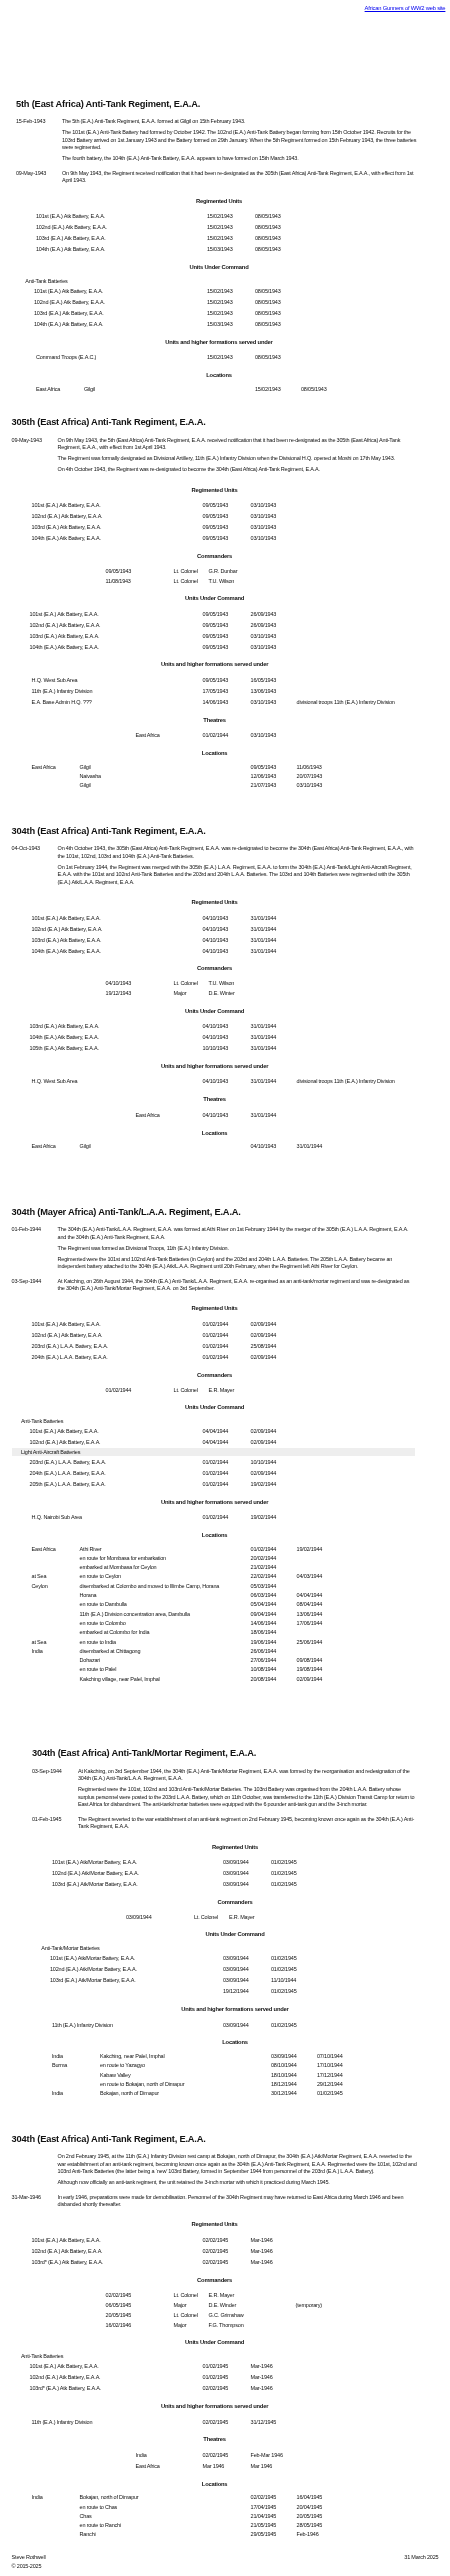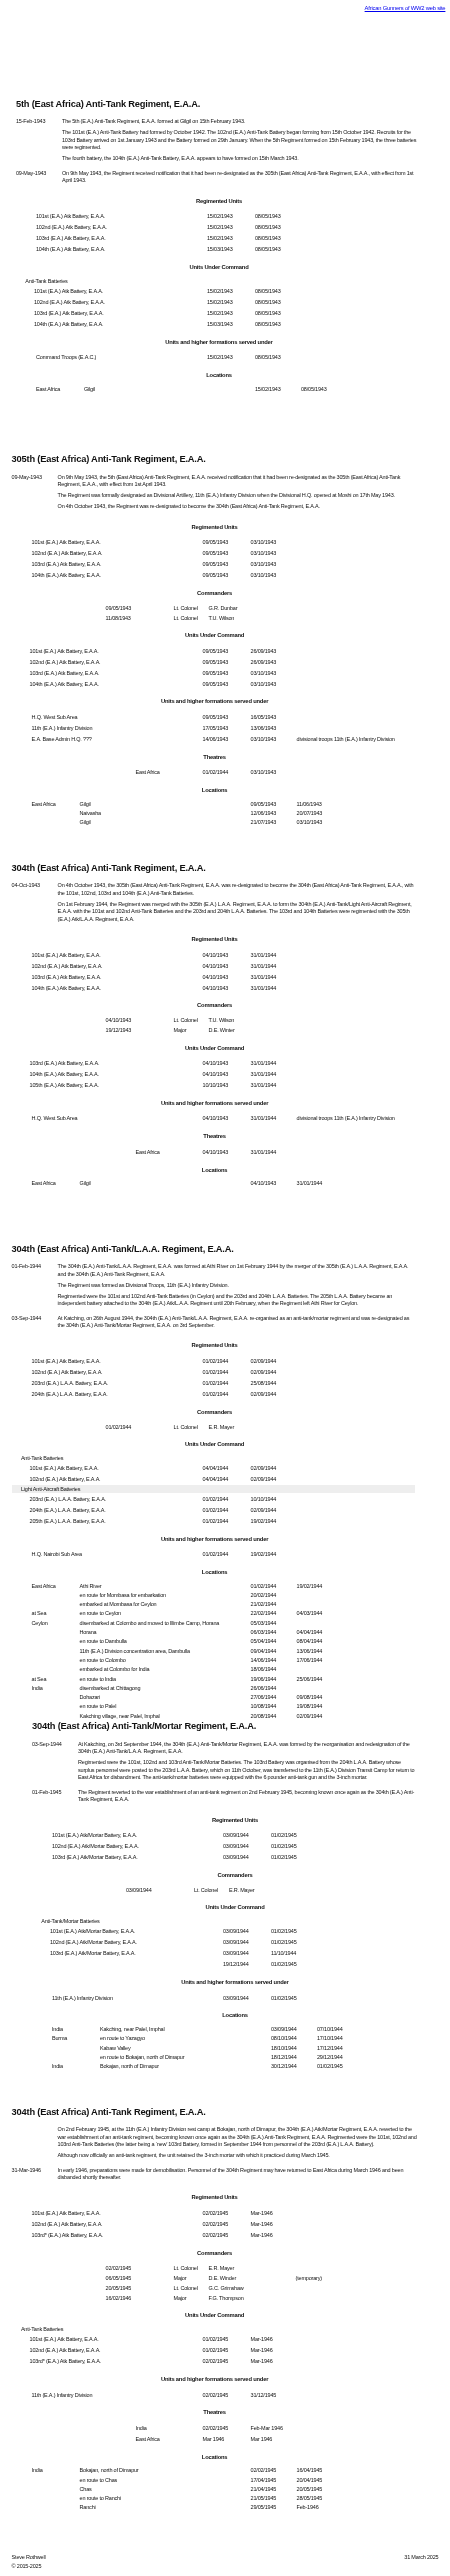--- a/index.html
+++ b/index.html
@@ -132,21 +132,21 @@
         <div class="note"></div>
       </div>
       <div class="subhead">Locations</div>
       <div class="loc-row">
         <div class="country">East Africa</div>
         <div class="place">Gilgil</div>
         <div class="d1">15/02/1943</div>
         <div class="d2">08/05/1943</div>
       </div>
     </div>
-    <div class="section" style="margin-top: 60px;">
+    <div class="section" style="margin-top: 23px;">
       <h2 class="section-title">305th (East Africa) Anti-Tank Regiment, E.A.A.</h2>
       <div class="event">
         <div class="date">09-May-1943</div>
         <div class="paras">
           <p>On 9th May 1943, the 5th (East Africa) Anti-Tank Regiment, E.A.A. received notification that it had been re-designated as the 305th (East Africa) Anti-Tank Regiment, E.A.A., with effect from 1st April 1943.</p>
           <p>The Regiment was formally designated as Divisional Artillery, 11th (E.A.) Infantry Division when the Divisional H.Q. opened at Moshi on 17th May 1943.</p>
           <p>On 4th October 1943, the Regiment was re-designated to become the 304th (East Africa) Anti-Tank Regiment, E.A.A.</p>
         </div>
       </div>
       <div class="subhead">Regimented Units</div>
@@ -323,21 +323,21 @@
       </div>
       <div class="subhead">Locations</div>
       <div class="loc-row">
         <div class="country">East Africa</div>
         <div class="place">Gilgil</div>
         <div class="d1">04/10/1943</div>
         <div class="d2">31/01/1944</div>
       </div>
     </div>
     <div class="section" style="margin-top: 55px;">
-      <h2 class="section-title">304th (East Africa) Anti-Tank/L.A.A. Regiment, E.A.A.</h2>
+      <h2 class="section-title">304th (Mayer Africa) Anti-Tank/L.A.A. Regiment, E.A.A.</h2>
       <div class="event">
         <div class="date">01-Feb-1944</div>
         <div class="paras">
           <p>The 304th (E.A.) Anti-Tank/L.A.A. Regiment, E.A.A. was formed at Athi River on 1st February 1944 by the merger of the 305th (E.A.) L.A.A. Regiment, E.A.A. and the 304th (E.A.) Anti-Tank Regiment, E.A.A.</p>
           <p>The Regiment was formed as Divisional Troops, 11th (E.A.) Infantry Division.</p>
           <p>Regimented were the 101st and 102nd Anti-Tank Batteries (in Ceylon) and the 203rd and 204th L.A.A. Batteries.  The 205th L.A.A. Battery became an independent battery attached to the 304th (E.A.) Atk/L.A.A. Regiment until 20th February, when the Regiment left Athi River for Ceylon.</p>
         </div>
       </div>
       <div class="event">
         <div class="date">03-Sep-1944</div>
@@ -493,21 +493,21 @@
         <div class="d1">10/08/1944</div>
         <div class="d2">19/08/1944</div>
       </div>
       <div class="loc-row">
         <div class="country"></div>
         <div class="place">Kakching village, near Palel, Imphal</div>
         <div class="d1">20/08/1944</div>
         <div class="d2">02/09/1944</div>
       </div>
     </div>
-    <div class="section" style=" padding-left: 32px;">
+    <div class="section" style="margin-top: 64px; padding-left: 32px;">
       <h2 class="section-title">304th (East Africa) Anti-Tank/Mortar Regiment, E.A.A.</h2>
       <div class="event">
         <div class="date">03-Sep-1944</div>
         <div class="paras">
           <p>At Kakching, on 3rd September 1944, the 304th (E.A.) Anti-Tank/Mortar Regiment, E.A.A. was formed by the reorganisation and redesignation of the 304th (E.A.) Anti-Tank/L.A.A. Regiment, E.A.A.</p>
           <p>Regimented were the 101st, 102nd and 103rd Anti-Tank/Mortar Batteries.  The 103rd Battery was organised from the 204th L.A.A. Battery whose surplus personnel were posted to the 203rd L.A.A. Battery, which on 11th October, was transferred to the 11th (E.A.) Division Transit Camp for return to East Africa for disbandment.  The anti-tank/mortar batteries were equipped with the 6 pounder anti-tank gun and the 3-inch mortar.</p>
         </div>
       </div>
       <div class="event">
         <div class="date">01-Feb-1945</div>

